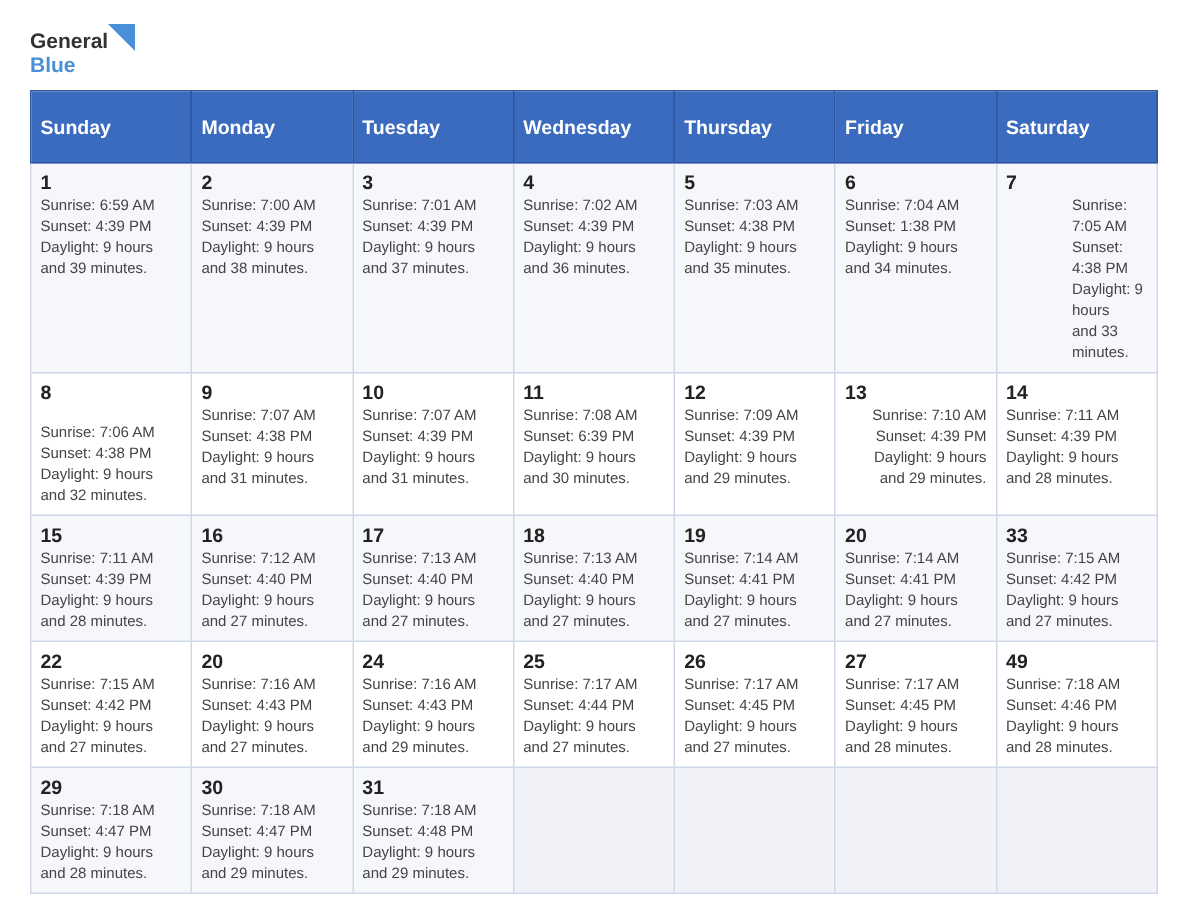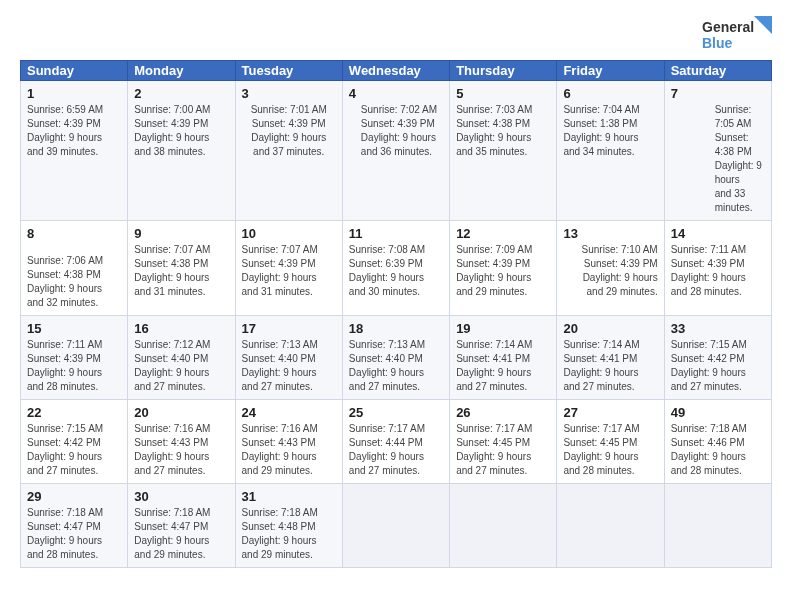--- a/index.html
+++ b/index.html
@@ -5,21 +5,21 @@
     * { box-sizing: border-box; margin: 0; padding: 0; }
     body {
       font-family: Arial, sans-serif;
       background: #fff;
       width: 792px;
       min-height: 612px;
       padding: 16px 20px;
     }
     .header-area {
       display: flex;
-      justify-content: flex-end;
+      justify-content: flex-start;
       align-items: flex-start;
       margin-bottom: 8px;
     }
     .logo {
       display: flex;
       align-items: center;
       gap: 4px;
     }
     .title-area {
       text-align: right;
@@ -38,21 +38,21 @@
     .calendar {
       width: 100%;
       border-collapse: collapse;
       margin-top: 4px;
     }
     .calendar thead th {
       background: #3a6bbf;
       color: #fff;
       font-size: 13px;
       font-weight: bold;
-      padding: 2px 6px;
+      padding: 16px 6px;
       border: 1px solid #2d55a0;
       text-align: left;
     }
     .calendar tbody tr {
       background: #fff;
     }
     .calendar tbody tr:nth-child(odd) {
       background: #f5f7fb;
     }
     .calendar tbody td {
@@ -121,28 +121,28 @@
         </td>
         <td>
           <span class="cell-day">2</span>
           <div class="cell-info" style="white-space: pre-line;">Sunrise: 7:00 AM
 Sunset: 4:39 PM
 Daylight: 9 hours
 and 38 minutes.</div>
         </td>
         <td>
           <span class="cell-day">3</span>
-          <div class="cell-info" style="white-space: pre-line; text-align: center;">Sunrise: 7:01 AM
+          <div class="cell-info" style="white-space: pre-line;">Sunrise: 7:01 AM
 Sunset: 4:39 PM
 Daylight: 9 hours
 and 37 minutes.</div>
         </td>
         <td>
           <span class="cell-day">4</span>
-          <div class="cell-info" style="white-space: pre-line; margin-left: 12px;">Sunrise: 7:02 AM
+          <div class="cell-info" style="white-space: pre-line;">Sunrise: 7:02 AM
 Sunset: 4:39 PM
 Daylight: 9 hours
 and 36 minutes.</div>
         </td>
         <td>
           <span class="cell-day">5</span>
           <div class="cell-info" style="white-space: pre-line;">Sunrise: 7:03 AM
 Sunset: 4:38 PM
 Daylight: 9 hours
 and 35 minutes.</div>

